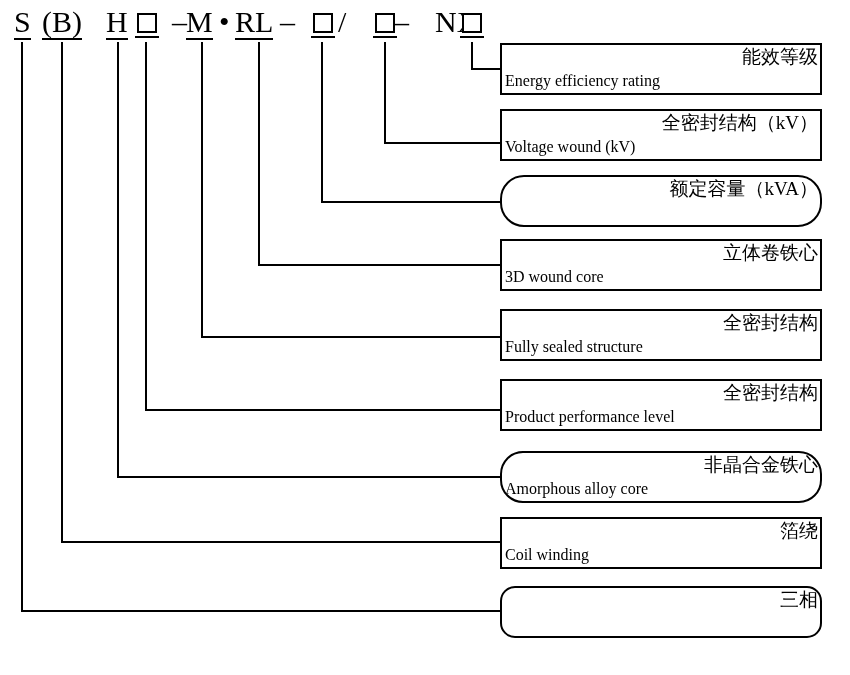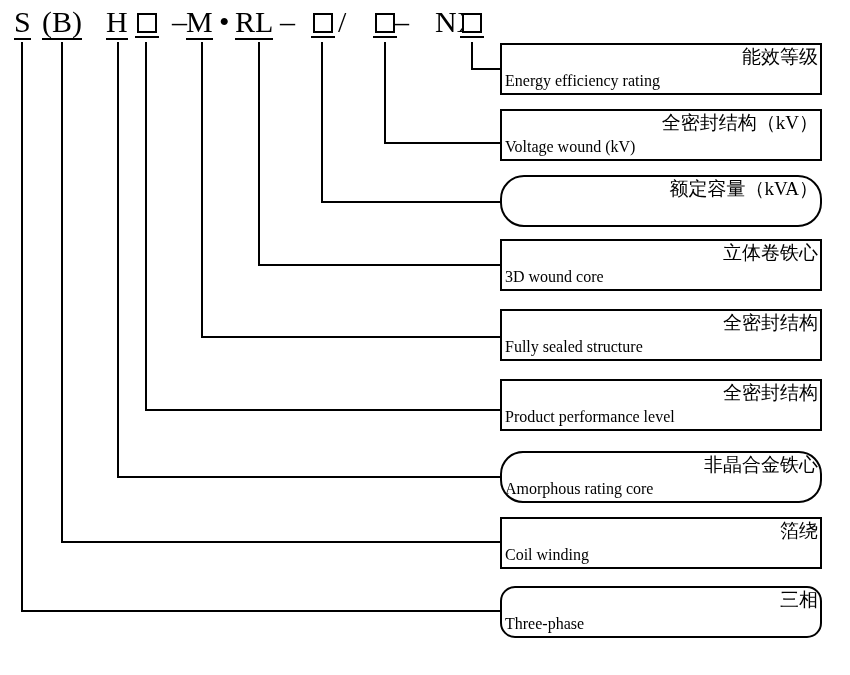--- a/index.html
+++ b/index.html
@@ -94,24 +94,23 @@
       <div class="lbox" style="top: 309px;">
         <div class="zh">全密封结构</div>
         <div class="en">Fully sealed structure</div>
       </div>
       <div class="lbox" style="top: 379px;">
         <div class="zh">全密封结构</div>
         <div class="en">Product performance level</div>
       </div>
       <div class="lbox" style="top: 451px; border-radius: 23px;">
         <div class="zh">非晶合金铁心</div>
-        <div class="en">Amorphous rating core</div>
+        <div class="en">Amorphous alloy core</div>
       </div>
       <div class="lbox" style="top: 517px;">
         <div class="zh">箔绕</div>
         <div class="en">Coil winding</div>
       </div>
       <div class="lbox" style="top: 586px; border-radius: 15px;">
         <div class="zh">三相</div>
-        <div class="en">Three-phase</div>
       </div>
     </div>
 </div>
 
 </body></html>

